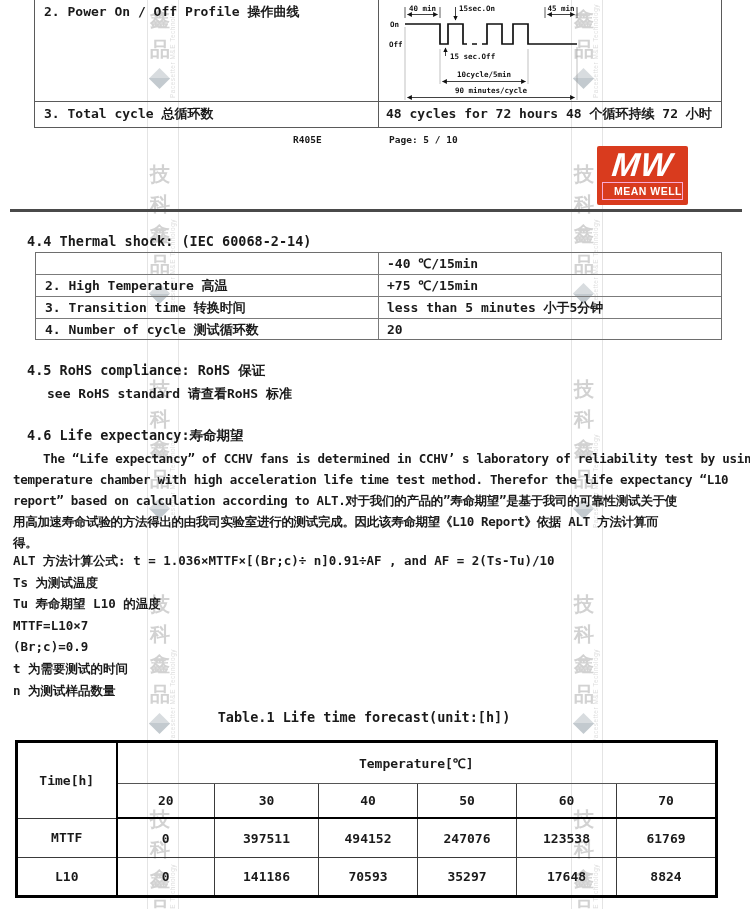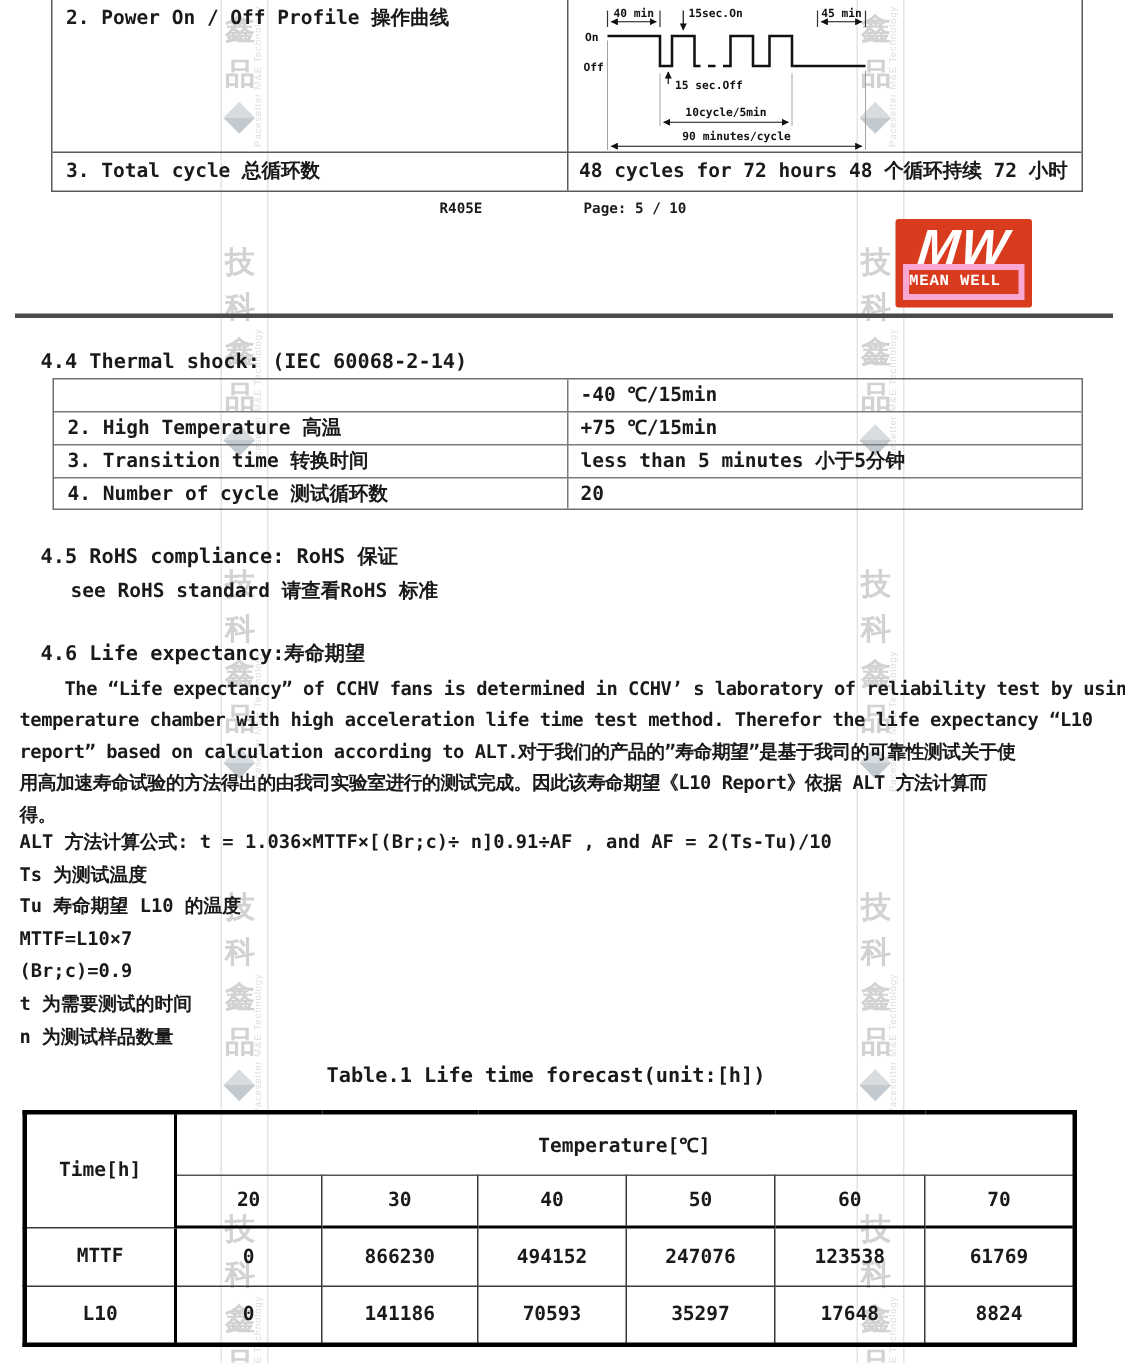--- a/index.html
+++ b/index.html
@@ -34,22 +34,22 @@
   .tt-cell3r { position:absolute; left:351px; top:105px; }
   
   .doccode { position:absolute; left:293px; top:134px; font-size:9.5px; font-weight:700;text-align:right; }
   .pagenum { position:absolute; left:389px; top:134px; font-size:9.5px; font-weight:700; }
   .mwlogo { position:absolute; left:597px; top:146px; width:91px; height:59px;
             background:#d93b1e; border-radius:2px; }
   .mwlogo .mw { position:absolute; top:0px; left:0; width:100%; text-align:center;
             font-family:"Liberation Sans",sans-serif; font-style:italic; font-weight:700;
             font-size:33px; color:#fff; letter-spacing:1px; transform:skewX(-6deg); }
   .mwlogo .mwname { position:absolute; left:5px; right:5px; bottom:5px; height:16px;
-            border:4px solid #f9a8d4; color:#fff; text-align:left;
-            font-family:Liberation Mono, monospace; font-weight:700; font-size:10.5px;
+            border:1px solid #f9a8d4; color:#fff; text-align:right;
+            font-family:Liberation Sans, sans-serif; font-weight:700; font-size:10.5px;
             line-height:16px; letter-spacing:.5px; }
   .hrule { position:absolute; left:10px; top:209px; width:732px; height:2.5px; background:#4a4a4a; }
   
   .h44 { position:absolute; left:27px; top:233px; font-size:13.5px; font-weight:700; }
   .t44 { position:absolute; left:35px; top:252px; width:687px; height:88px;
          border:1.6px solid #6e6e6e; box-sizing:border-box; }
   .t44 .rline { position:absolute; left:0; width:100%; height:0; border-top:1.4px solid #7b7b7b; }
   .t44 .cline { position:absolute; left:342px; top:0; height:100%; width:0; border-left:1.4px solid #7b7b7b; }
   .t44 .lbl { position:absolute; left:9px; height:22px; line-height:22px; }
   .t44 .val { position:absolute; left:351px; height:22px; line-height:22px; }
@@ -283,21 +283,21 @@
         <td>20</td>
         <td>30</td>
         <td>40</td>
         <td>50</td>
         <td>60</td>
         <td>70</td>
       </tr>
       <tr class="data1">
         <td class="thkr">MTTF</td>
         <td>0</td>
-        <td>866230</td>
+        <td>397511</td>
         <td>494152</td>
         <td>247076</td>
         <td>123538</td>
         <td>61769</td>
       </tr>
       <tr class="data2">
         <td class="thkr">L10</td>
         <td>0</td>
         <td>141186</td>
         <td>70593</td>

